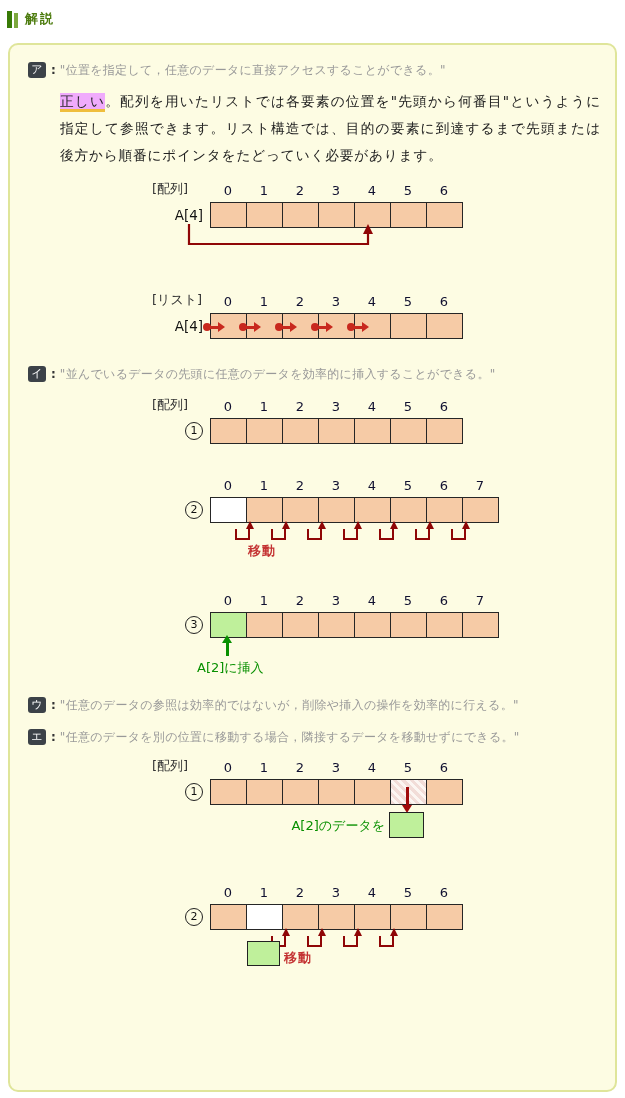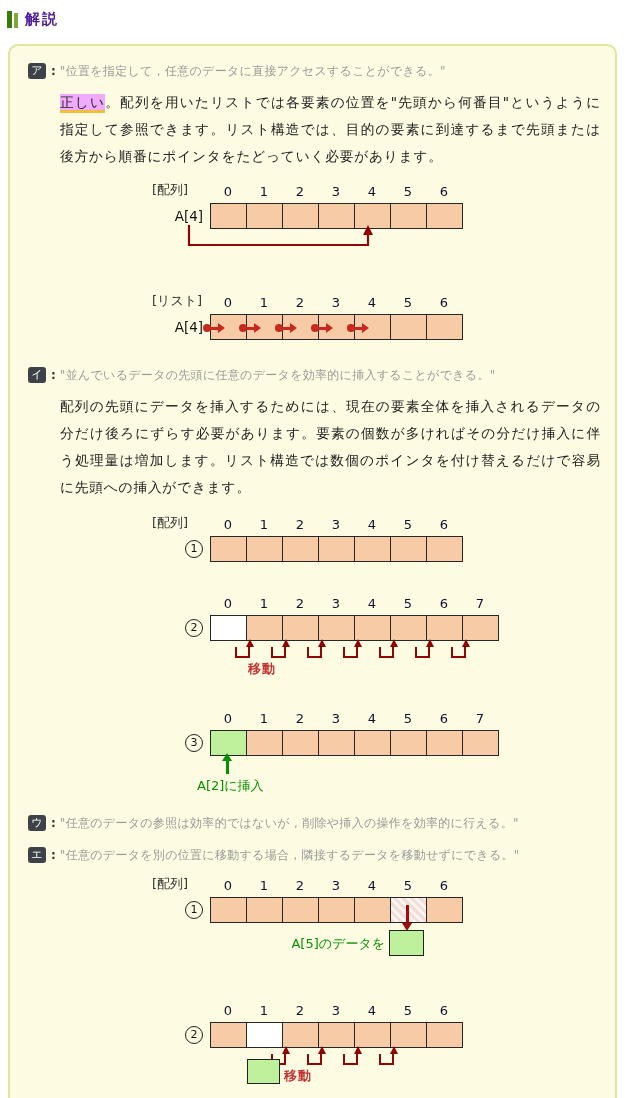--- a/index.html
+++ b/index.html
@@ -3,21 +3,21 @@
 <meta charset="utf-8">
 <style>
   html,body{margin:0;padding:0;background:#ffffff;}
   body{width:625px;height:1098px;overflow:hidden;font-family:"DejaVu Sans","Liberation Sans",sans-serif;}
 
   
   .header{display:flex;align-items:center;gap:7px;margin:10px 0 0 7px;}
   .hbars{display:flex;gap:2px;align-items:flex-end;}
   .hbar1{width:5px;height:17px;background:#387A06;}
   .hbar2{width:4px;height:15px;background:#7CA83E;}
-  .htitle{font-size:15px;font-weight:bold;color:#4c1d95;letter-spacing:2px;}
+  .htitle{font-size:13px;font-weight:bold;color:#4d7c0f;letter-spacing:2px;}
 
   
   .panel{margin:15px 8px 0 8px;background:#FDFCE3;border:2px solid #DFE59A;border-radius:10px;
          padding:16px 14px 20px 14px;box-sizing:border-box;width:609px;min-height:1049px;}
 
   
   .brow{display:flex;align-items:flex-start;margin-left:4px;}
   .badge{flex:0 0 auto;background:#3C4248;color:#fff;width:18px;height:16px;border-radius:3px;
          font-size:11px;line-height:16px;text-align:center;margin-top:1px;}
   .bcolon{font-weight:bold;color:#333;margin:0 4px 0 5px;font-size:12px;line-height:18px;}
@@ -186,21 +186,20 @@
           </div>
         </div>
       </div>
     </div>
 
   <div class="brow" id="brow-i">
     <span class="badge">イ</span>
     <span class="bcolon">:</span>
     <span class="quote">"並んでいるデータの先頭に任意のデータを効率的に挿入することができる。"</span>
   </div>
-  <p class="para">配列の先頭にデータを挿入するためには、現在の要素全体を挿入されるデータの分だけ後ろにずらす必要があります。要素の個数が多ければその分だけ挿入に伴う処理量は増加します。リスト構造では数個のポインタを付け替えるだけで容易に先頭への挿入ができます。</p>
 
   <div id="dg3">
       <div class="diag rb1">
         <div class="irow">
           <div class="dtitle">[配列]</div>
           <div class="idx">0</div>
           <div class="idx">1</div>
           <div class="idx">2</div>
           <div class="idx">3</div>
           <div class="idx">4</div>
@@ -325,21 +324,21 @@
             <div class="cell peach"></div>
             <div class="cell peach"></div>
             <div class="cell peach"></div>
             <div class="cell peach"></div>
             <div class="cell hatch"></div>
             <div class="cell peach"></div>
             <div class="varr" style="left: 196px; top: 8px; height: 18px;">
               <span class="vhead"></span>
             </div>
             <div class="gbox" style="left: 179px; top: 33px; width: 35px; height: 26px;"></div>
-            <div class="snote" style="left: 175px;">A[5]のデータを</div>
+            <div class="snote" style="left: 175px;">A[2]のデータを</div>
           </div>
         </div>
       </div>
       <div class="diag rb2">
         <div class="irow">
           <div class="dtitle"></div>
           <div class="idx">0</div>
           <div class="idx">1</div>
           <div class="idx">2</div>
           <div class="idx">3</div>

